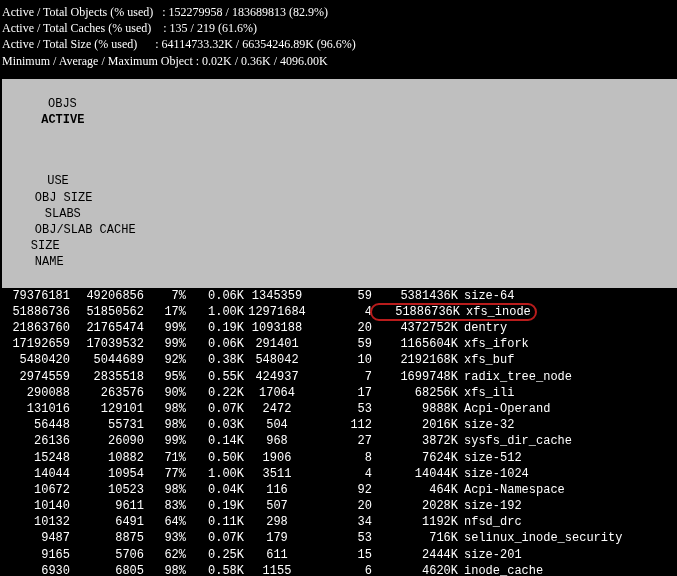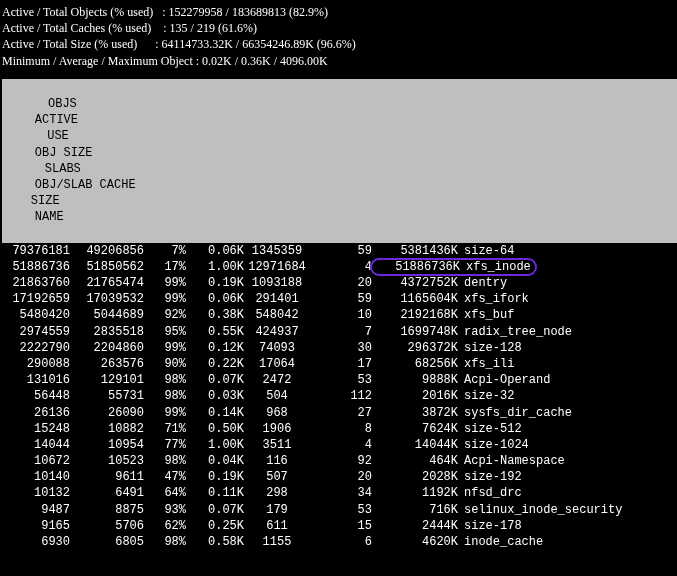--- a/index.html
+++ b/index.html
@@ -25,30 +25,30 @@
   .cell { display: inline-block; }
   .c-objs   { width: 68px; text-align: right; }
   .c-active { width: 74px; text-align: right; }
   .c-use    { width: 42px; text-align: right; }
   .c-objsz  { width: 58px; text-align: right; }
   .c-slabs  { width: 66px; text-align: center; }
   .c-objslb { width: 62px; text-align: right; }
   .c-cache  { width: 86px; text-align: right; }
   .c-name   { padding-left: 6px; text-align: left; }
   .h-objs   { width: 46px; text-align: right; }
-  .h-active { width: 56px; text-align: left; padding-left: 4px;}
-  .h-use    { width: 38px; text-align: right; }
+  .h-active { width: 56px; text-align: center; padding-left: 4px; font-weight: bold;}
+  .h-use    { width: 38px; text-align: right; margin-top: 45px; }
   .h-objsz  { width: 72px; text-align: left; padding-left:4px;}
   .h-slabs  { width: 50px; text-align: right; }
   .h-objslb { width: 108px; text-align: left; padding-left:4px;}
   .h-cache  { width: 50px; text-align: left; }
   .h-name   { width: 60px; text-align: left; padding-left: 4px;}
   .row { white-space: nowrap; }
   .highlight {
-    border: 2px solid #6d28d9;
+    border: 2px solid #b91c1c;
     border-radius: 9px;
     padding: 0 4px 0 2px;
     margin-left: -2px;
   }
 </style>
 </head>
 <body>
 <div class="wrap">
 
 <div id="summary">
@@ -69,29 +69,28 @@
     <span class="cell h-cache">SIZE</span>
     <span class="cell h-name">NAME</span>
   </div>
   <div id="rows">
         <div class="row"><span class="cell c-objs">79376181</span><span class="cell c-active">49206856</span><span class="cell c-use">7%</span><span class="cell c-objsz">0.06K</span><span class="cell c-slabs">1345359</span><span class="cell c-objslb">59</span><span class="cell c-cache">5381436K</span><span class="cell c-name">size-64</span></div>
         <div class="row"><span class="cell c-objs">51886736</span><span class="cell c-active">51850562</span><span class="cell c-use">17%</span><span class="cell c-objsz">1.00K</span><span class="cell c-slabs">12971684</span><span class="cell c-objslb">4</span><span class="highlight"><span class="cell c-cache">51886736K</span><span class="cell c-name">xfs_inode</span></span></div>
         <div class="row"><span class="cell c-objs">21863760</span><span class="cell c-active">21765474</span><span class="cell c-use">99%</span><span class="cell c-objsz">0.19K</span><span class="cell c-slabs">1093188</span><span class="cell c-objslb">20</span><span class="cell c-cache">4372752K</span><span class="cell c-name">dentry</span></div>
         <div class="row"><span class="cell c-objs">17192659</span><span class="cell c-active">17039532</span><span class="cell c-use">99%</span><span class="cell c-objsz">0.06K</span><span class="cell c-slabs">291401</span><span class="cell c-objslb">59</span><span class="cell c-cache">1165604K</span><span class="cell c-name">xfs_ifork</span></div>
         <div class="row"><span class="cell c-objs">5480420</span><span class="cell c-active">5044689</span><span class="cell c-use">92%</span><span class="cell c-objsz">0.38K</span><span class="cell c-slabs">548042</span><span class="cell c-objslb">10</span><span class="cell c-cache">2192168K</span><span class="cell c-name">xfs_buf</span></div>
         <div class="row"><span class="cell c-objs">2974559</span><span class="cell c-active">2835518</span><span class="cell c-use">95%</span><span class="cell c-objsz">0.55K</span><span class="cell c-slabs">424937</span><span class="cell c-objslb">7</span><span class="cell c-cache">1699748K</span><span class="cell c-name">radix_tree_node</span></div>
-        <div class="row"><span class="cell c-objs">2222790</span><span class="cell c-active">2204860</span><span class="cell c-use">99%</span><span class="cell c-objsz">0.12K</span><span class="cell c-slabs">74093</span><span class="cell c-objslb">30</span><span class="cell c-cache">296372K</span><span class="cell c-name">size-128</span></div>
         <div class="row"><span class="cell c-objs">290088</span><span class="cell c-active">263576</span><span class="cell c-use">90%</span><span class="cell c-objsz">0.22K</span><span class="cell c-slabs">17064</span><span class="cell c-objslb">17</span><span class="cell c-cache">68256K</span><span class="cell c-name">xfs_ili</span></div>
         <div class="row"><span class="cell c-objs">131016</span><span class="cell c-active">129101</span><span class="cell c-use">98%</span><span class="cell c-objsz">0.07K</span><span class="cell c-slabs">2472</span><span class="cell c-objslb">53</span><span class="cell c-cache">9888K</span><span class="cell c-name">Acpi-Operand</span></div>
         <div class="row"><span class="cell c-objs">56448</span><span class="cell c-active">55731</span><span class="cell c-use">98%</span><span class="cell c-objsz">0.03K</span><span class="cell c-slabs">504</span><span class="cell c-objslb">112</span><span class="cell c-cache">2016K</span><span class="cell c-name">size-32</span></div>
         <div class="row"><span class="cell c-objs">26136</span><span class="cell c-active">26090</span><span class="cell c-use">99%</span><span class="cell c-objsz">0.14K</span><span class="cell c-slabs">968</span><span class="cell c-objslb">27</span><span class="cell c-cache">3872K</span><span class="cell c-name">sysfs_dir_cache</span></div>
         <div class="row"><span class="cell c-objs">15248</span><span class="cell c-active">10882</span><span class="cell c-use">71%</span><span class="cell c-objsz">0.50K</span><span class="cell c-slabs">1906</span><span class="cell c-objslb">8</span><span class="cell c-cache">7624K</span><span class="cell c-name">size-512</span></div>
         <div class="row"><span class="cell c-objs">14044</span><span class="cell c-active">10954</span><span class="cell c-use">77%</span><span class="cell c-objsz">1.00K</span><span class="cell c-slabs">3511</span><span class="cell c-objslb">4</span><span class="cell c-cache">14044K</span><span class="cell c-name">size-1024</span></div>
         <div class="row"><span class="cell c-objs">10672</span><span class="cell c-active">10523</span><span class="cell c-use">98%</span><span class="cell c-objsz">0.04K</span><span class="cell c-slabs">116</span><span class="cell c-objslb">92</span><span class="cell c-cache">464K</span><span class="cell c-name">Acpi-Namespace</span></div>
-        <div class="row"><span class="cell c-objs">10140</span><span class="cell c-active">9611</span><span class="cell c-use">47%</span><span class="cell c-objsz">0.19K</span><span class="cell c-slabs">507</span><span class="cell c-objslb">20</span><span class="cell c-cache">2028K</span><span class="cell c-name">size-192</span></div>
+        <div class="row"><span class="cell c-objs">10140</span><span class="cell c-active">9611</span><span class="cell c-use">83%</span><span class="cell c-objsz">0.19K</span><span class="cell c-slabs">507</span><span class="cell c-objslb">20</span><span class="cell c-cache">2028K</span><span class="cell c-name">size-192</span></div>
         <div class="row"><span class="cell c-objs">10132</span><span class="cell c-active">6491</span><span class="cell c-use">64%</span><span class="cell c-objsz">0.11K</span><span class="cell c-slabs">298</span><span class="cell c-objslb">34</span><span class="cell c-cache">1192K</span><span class="cell c-name">nfsd_drc</span></div>
         <div class="row"><span class="cell c-objs">9487</span><span class="cell c-active">8875</span><span class="cell c-use">93%</span><span class="cell c-objsz">0.07K</span><span class="cell c-slabs">179</span><span class="cell c-objslb">53</span><span class="cell c-cache">716K</span><span class="cell c-name">selinux_inode_security</span></div>
-        <div class="row"><span class="cell c-objs">9165</span><span class="cell c-active">5706</span><span class="cell c-use">62%</span><span class="cell c-objsz">0.25K</span><span class="cell c-slabs">611</span><span class="cell c-objslb">15</span><span class="cell c-cache">2444K</span><span class="cell c-name">size-178</span></div>
+        <div class="row"><span class="cell c-objs">9165</span><span class="cell c-active">5706</span><span class="cell c-use">62%</span><span class="cell c-objsz">0.25K</span><span class="cell c-slabs">611</span><span class="cell c-objslb">15</span><span class="cell c-cache">2444K</span><span class="cell c-name">size-201</span></div>
         <div class="row"><span class="cell c-objs">6930</span><span class="cell c-active">6805</span><span class="cell c-use">98%</span><span class="cell c-objsz">0.58K</span><span class="cell c-slabs">1155</span><span class="cell c-objslb">6</span><span class="cell c-cache">4620K</span><span class="cell c-name">inode_cache</span></div>
       </div>
 </div>
 
 </div>
 
 </body></html>

